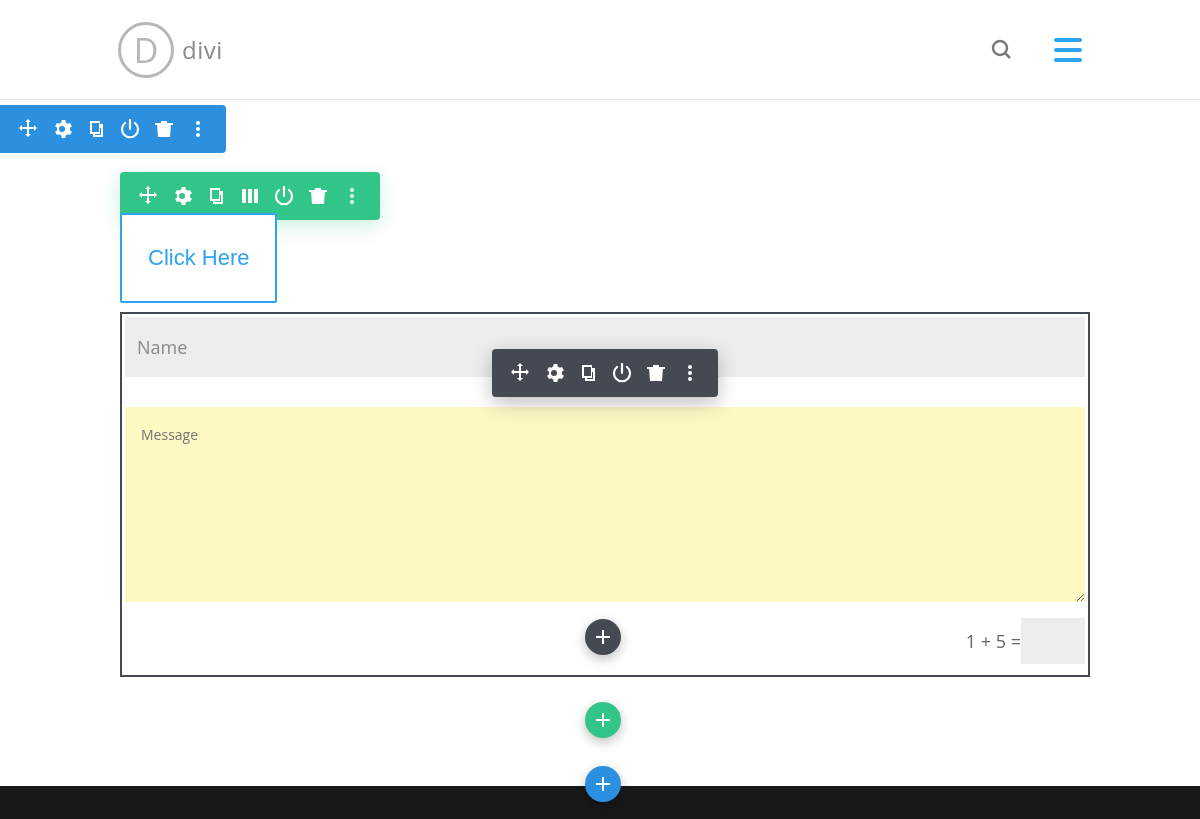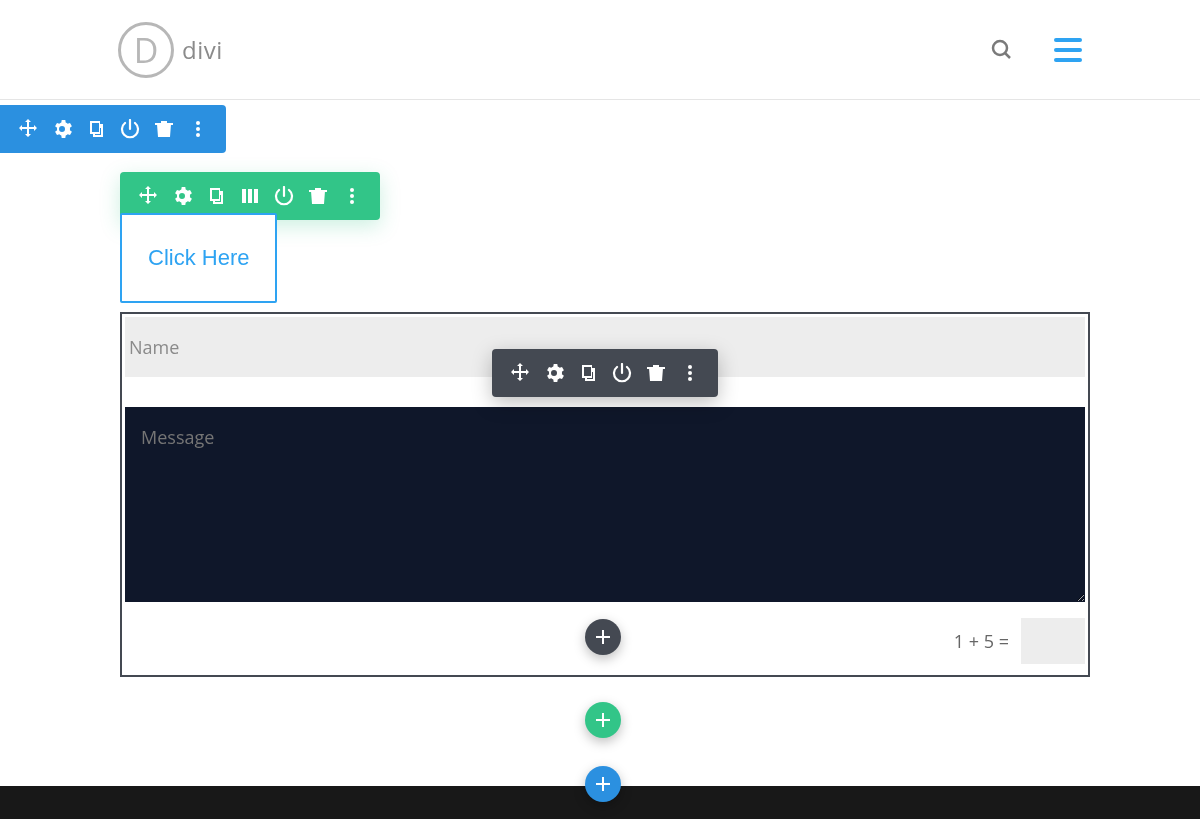--- a/index.html
+++ b/index.html
@@ -68,43 +68,42 @@
     width: 970px;
     border: 2px solid #444952;
     padding: 3px;
     background: #fff;
   }
   .form-row { display: flex; gap: 32px; margin-bottom: 30px; }
   .form-input {
     flex: 1;
     background: #ededed;
     border: none;
-    padding: 18px 4px;
+    padding: 18px 12px;
     font-size: 18px;
     color: #8a8a8a;
     font-family: inherit;
   }
   .form-input::placeholder { color: #8a8a8a; }
   .form-textarea {
     width: 100%;
-    background: #0f172a;
+    background: #fef9c3;
     border: none;
     padding: 18px 16px;
-    font-size: 18px;
+    font-size: 14px;
     color: #8a8a8a;
     font-family: inherit;
     height: 195px;
     resize: vertical;
     display: block;
   }
   .form-footer {
     display: flex;
     align-items: center;
     justify-content: flex-end;
-    gap: 12px;
     padding: 16px 0 8px 0;
     position: relative;
   }
   .captcha-text { font-size: 18px; color: #666; }
   .captcha-input {
     width: 64px; height: 46px;
     background: #ededed;
     border: none;
   }
   .submit-btn {

